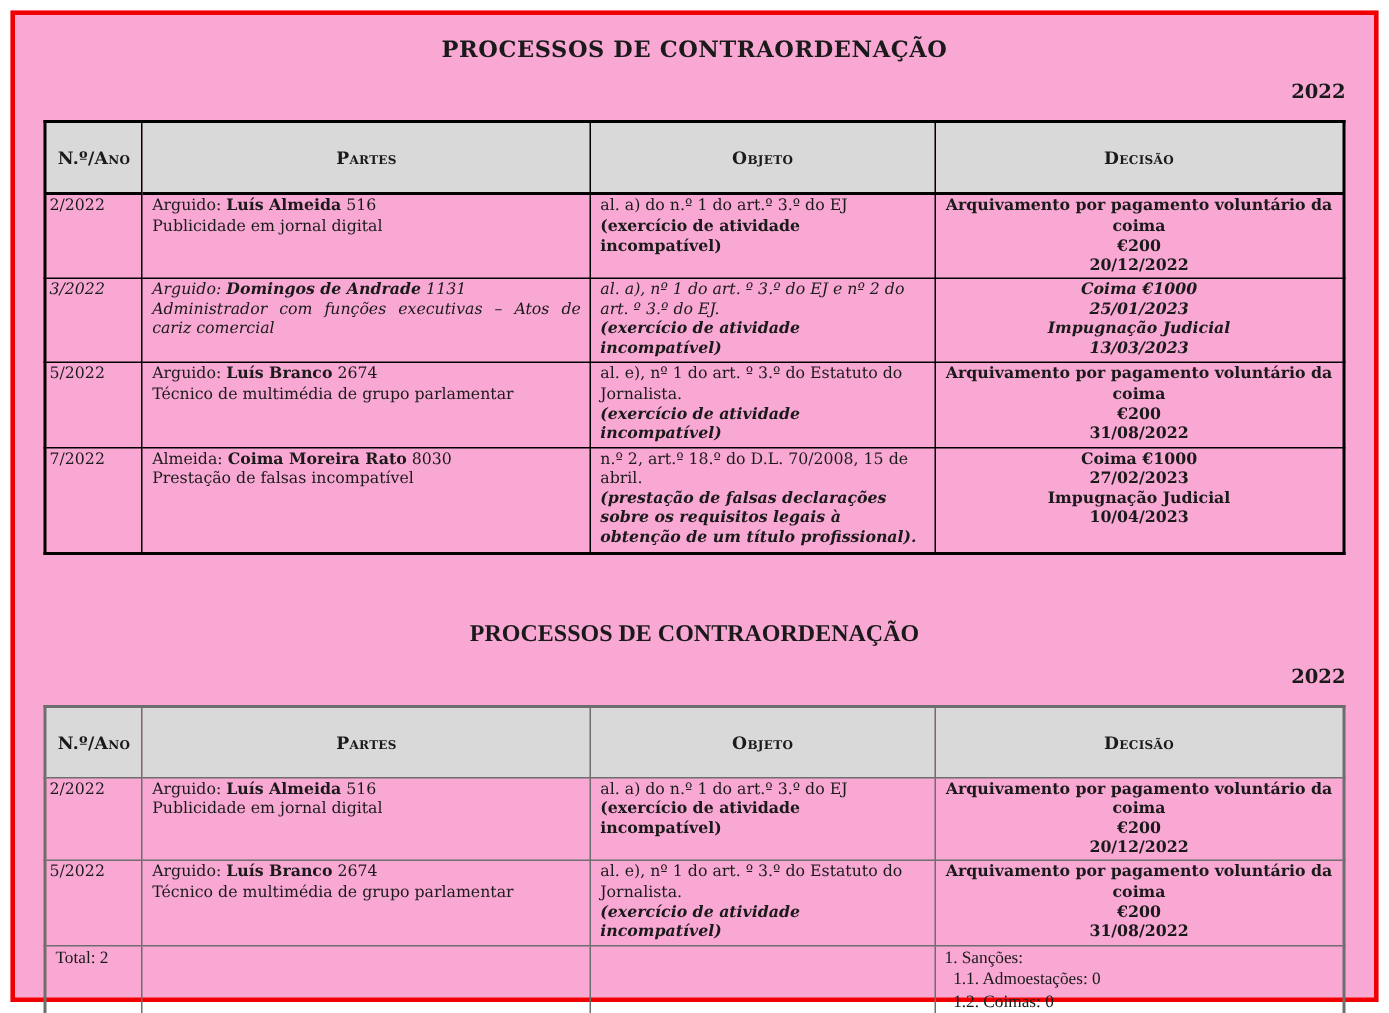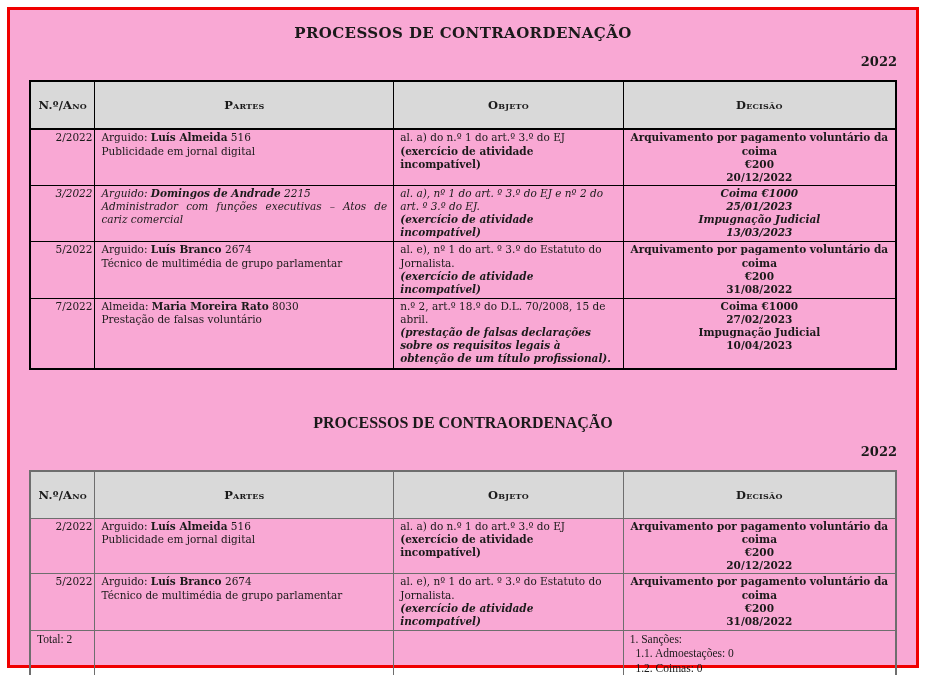--- a/index.html
+++ b/index.html
@@ -63,21 +63,21 @@
     font-variant: small-caps;
     font-weight: bold;
     font-size: 11.5px;
     padding: 16px 2px;
     letter-spacing: 0.2px;
   }
   td {
     vertical-align: top;
     padding: 1px 6px 2px 6px;
   }
-  td.cell-num { text-align: right; padding: 1px 2px; }
+  td.cell-num { text-align: left; padding: 1px 2px; }
   td.cell-partes { text-align: justify; }
   td.cell-decisao {
     text-align: center;
     font-weight: bold;
     white-space: pre-line;
     padding: 1px 4px;
   }
   .note-b { font-weight: bold; }
   .note-i { font-weight: bold; font-style: italic; }
   b.partes-name { font-weight: bold; }
@@ -133,21 +133,21 @@
           <div class="note-b">(exercício de atividade incompatível)</div>
         </td>
         <td class="cell-decisao">Arquivamento por pagamento voluntário da coima
 €200
 20/12/2022</td>
       </tr>
 
       <tr style="height:55px;font-style:italic;">
         <td class="cell-num">3/2022</td>
         <td class="cell-partes">
-          <div><span>Arguido:</span> <b class="partes-name">Domingos de Andrade</b> <span>2215</span></div>
+          <div><span>Arguido:</span> <b class="partes-name">Domingos de Andrade</b> <span>1131</span></div>
           <div>Administrador com funções executivas – Atos de cariz comercial</div>
         </td>
         <td class="cell-objeto">
           <div>al. a), nº 1 do art. º 3.º do EJ e nº 2 do art. º 3.º do EJ.</div>
           <div class="note-b">(exercício de atividade incompatível)</div>
         </td>
         <td class="cell-decisao">Coima €1000
 25/01/2023
 Impugnação Judicial
 13/03/2023</td>
@@ -164,22 +164,22 @@
           <div class="note-i">(exercício de atividade incompatível)</div>
         </td>
         <td class="cell-decisao">Arquivamento por pagamento voluntário da coima
 €200
 31/08/2022</td>
       </tr>
 
       <tr style="height:68px;">
         <td class="cell-num">7/2022</td>
         <td class="cell-partes">
-          <div><span>Almeida:</span> <b class="partes-name">Maria Moreira Rato</b> <span>8030</span></div>
-          <div>Prestação de falsas voluntário</div>
+          <div><span>Almeida:</span> <b class="partes-name">Coima Moreira Rato</b> <span>8030</span></div>
+          <div>Prestação de falsas incompatível</div>
         </td>
         <td class="cell-objeto">
           <div>n.º 2, art.º 18.º do D.L. 70/2008, 15 de abril.</div>
           <div class="note-i">(prestação de falsas declarações sobre os requisitos legais à obtenção de um título profissional).</div>
         </td>
         <td class="cell-decisao">Coima €1000
 27/02/2023
 Impugnação Judicial
 10/04/2023</td>
       </tr>

